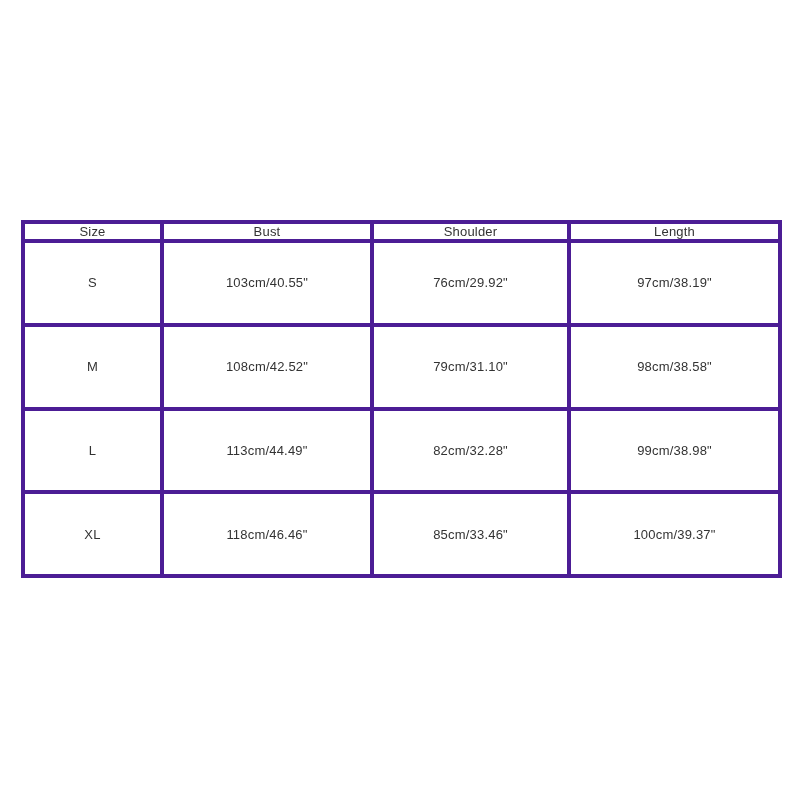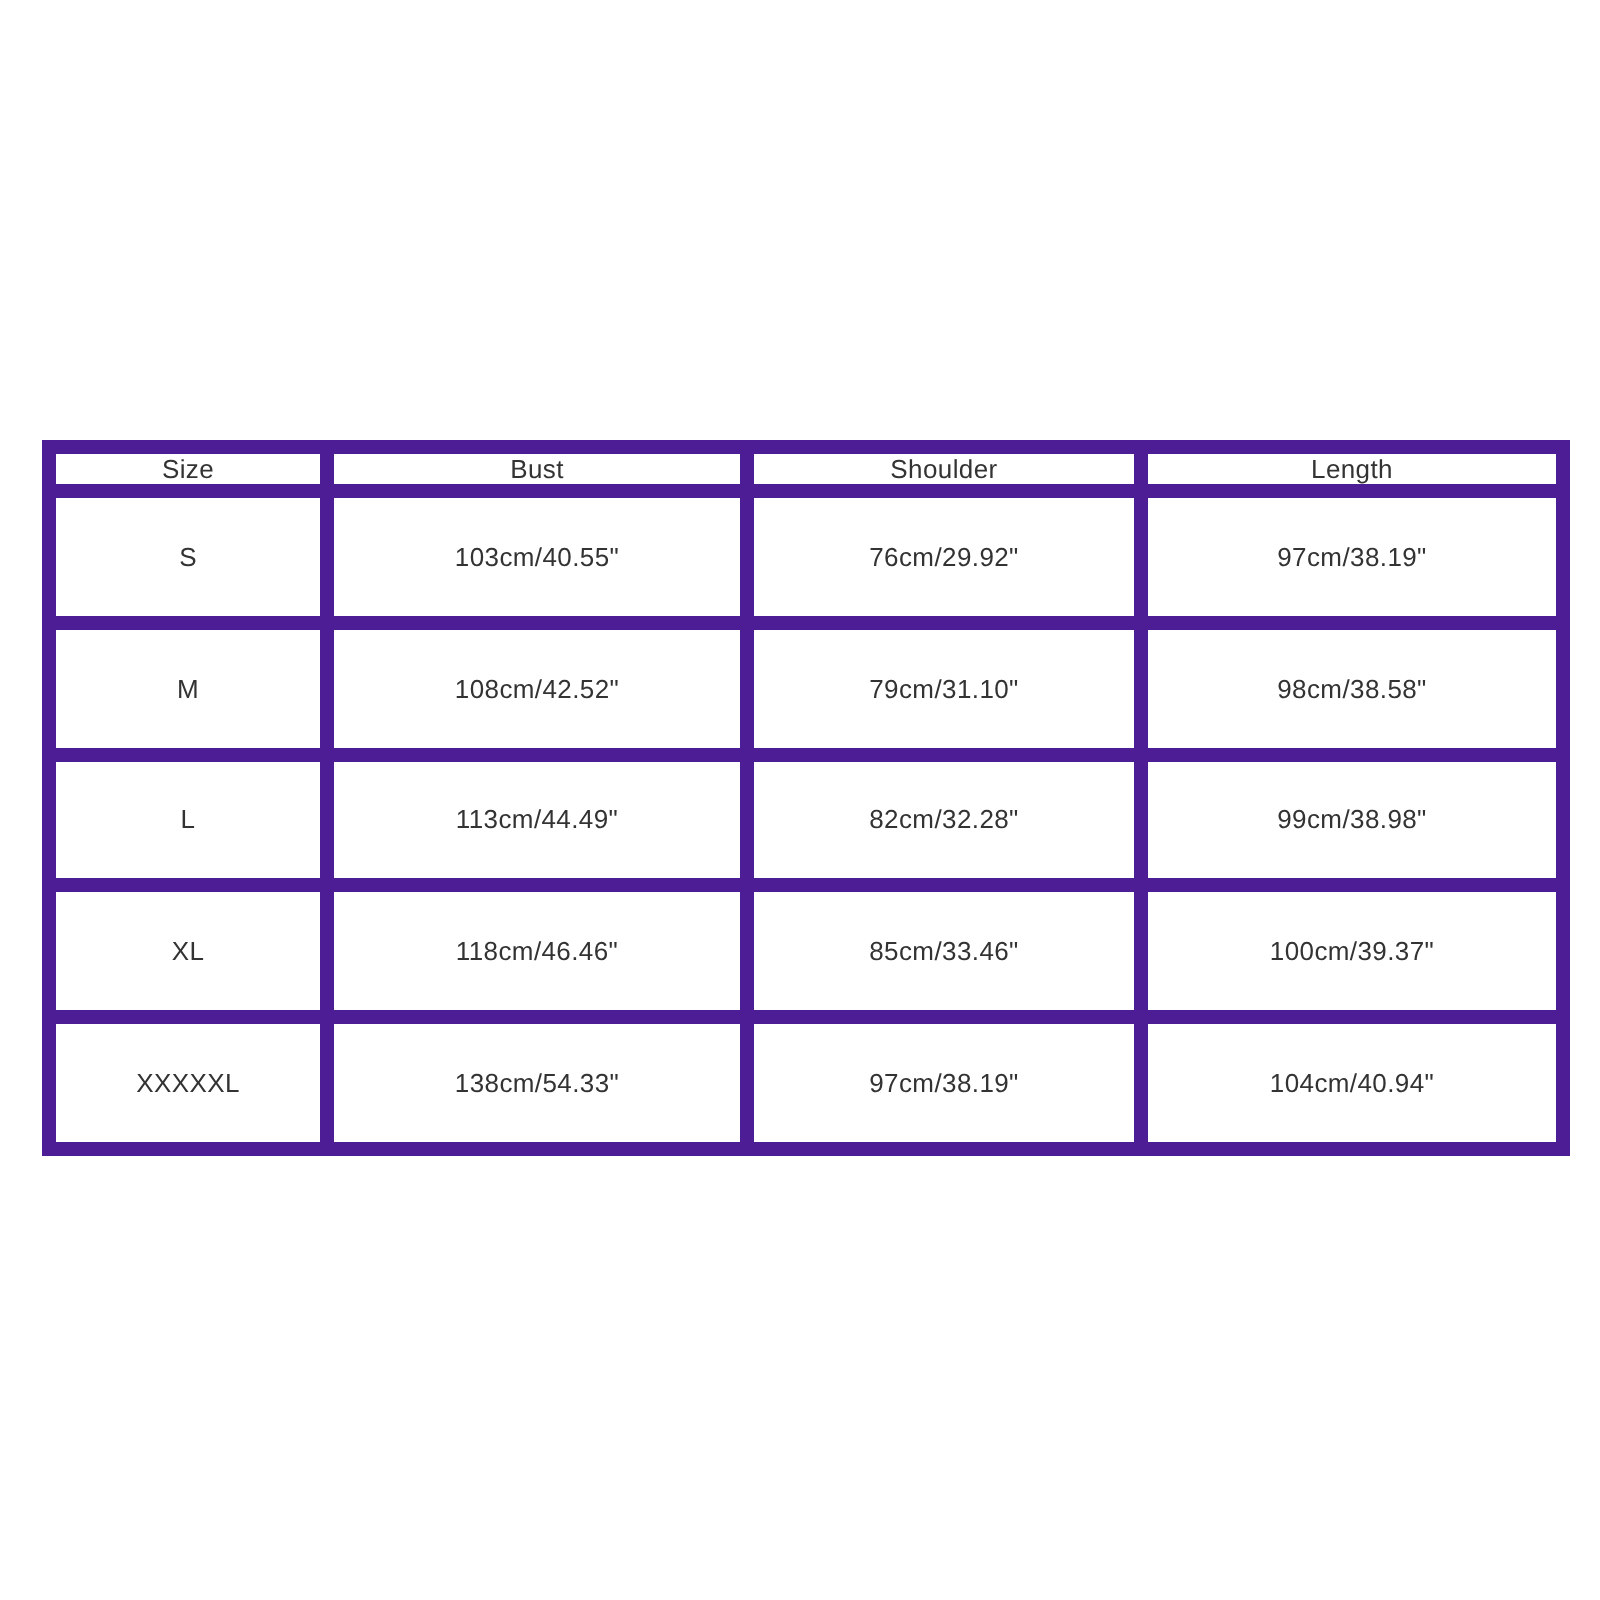--- a/index.html
+++ b/index.html
@@ -29,21 +29,21 @@
     height: 100%;
     border-collapse: collapse;
     table-layout: fixed;
   }
   table.size-chart col.c-size     { width: 139px; }
   table.size-chart col.c-bust     { width: 210px; }
   table.size-chart col.c-shoulder { width: 197px; }
   table.size-chart col.c-length   { width: 211px; }
   table.size-chart th,
   table.size-chart td {
-    border: 7px solid #4c1d95;
+    border: 4px solid #4c1d95;
     text-align: center;
     vertical-align: middle;
     font-size: 13px;
     font-weight: 400;
     color: #333333;
     letter-spacing: 0.2px;
     padding: 0;
     background: #ffffff;
   }
   table.size-chart th {
@@ -88,22 +88,16 @@
             <td>113cm/44.49"</td>
             <td>82cm/32.28"</td>
             <td>99cm/38.98"</td>
           </tr>
           <tr>
             <td>XL</td>
             <td>118cm/46.46"</td>
             <td>85cm/33.46"</td>
             <td>100cm/39.37"</td>
           </tr>
-          <tr>
-            <td>XXXXXL</td>
-            <td>138cm/54.33"</td>
-            <td>97cm/38.19"</td>
-            <td>104cm/40.94"</td>
-          </tr>
         </tbody>
     </table>
   </div>
 </div>
 
 </body></html>

